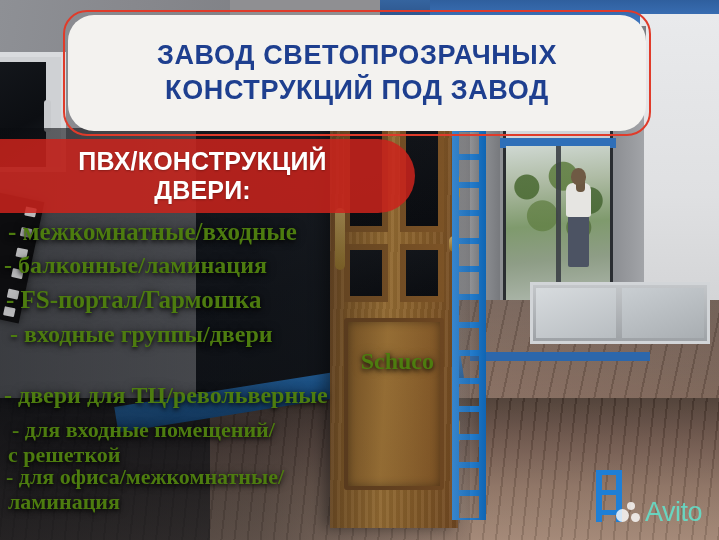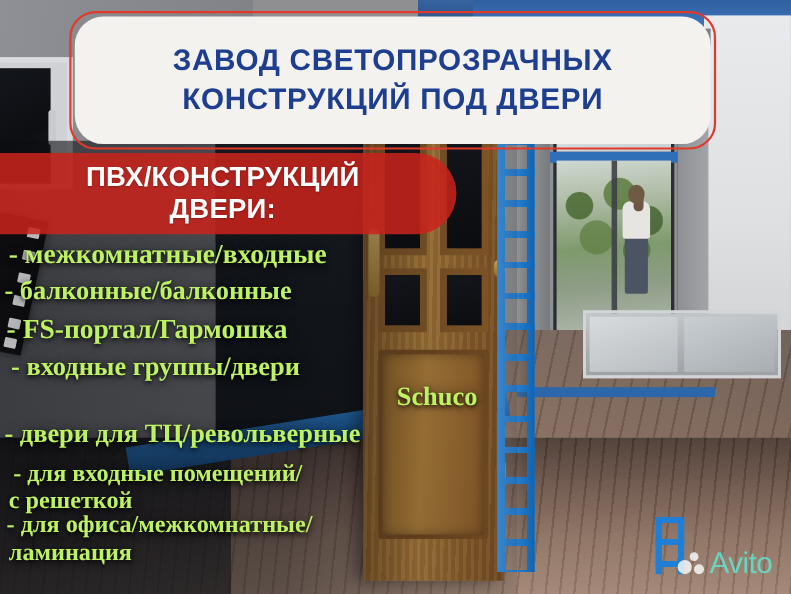--- a/index.html
+++ b/index.html
@@ -317,21 +317,21 @@
     letter-spacing:.2px; line-height:1.18;
     text-align:center; white-space:nowrap;
     text-shadow:0 1px 2px rgba(0,0,0,.25);
   }
 
   
   .bullets {
     position:absolute; left:4px; top:219px; width:430px;
   }
   .bullet {
-    color:#bef264;
+    color:#4d7c0f;
     font-family:"Liberation Serif", serif;
     font-weight:bold;
     white-space:nowrap;
     text-shadow:0 2px 4px rgba(0,0,0,.75), 0 0 10px rgba(0,0,0,.5);
     line-height:1.0;
   }
   .b0 { font-size:25px; margin-left:4px; margin-bottom:9px; }
   .b1 { font-size:24px; margin-left:0px;  margin-bottom:10px; }
   .b2 { font-size:25px; margin-left:2px;  margin-bottom:10px; }
   .b3 { font-size:24px; margin-left:6px;  margin-bottom:3px; }
@@ -437,32 +437,32 @@
     <i class="perf" style="top:8px"></i>
     <i class="perf" style="top:29px"></i>
     <i class="perf" style="top:50px"></i>
     <i class="perf" style="top:71px"></i>
     <i class="perf" style="top:92px"></i>
     <i class="perf" style="top:110px"></i>
   </div>
 
   <div class="banner">
     <div class="banner-line">ЗАВОД СВЕТОПРОЗРАЧНЫХ</div>
-    <div class="banner-line">КОНСТРУКЦИЙ ПОД ДВЕРИ</div>
+    <div class="banner-line">КОНСТРУКЦИЙ ПОД ЗАВОД</div>
   </div>
   <div class="banner-border"></div>
 
   <div class="redblock">
     <div class="red-line">ПВХ/КОНСТРУКЦИЙ</div>
     <div class="red-line">ДВЕРИ:</div>
   </div>
 
   <div class="bullets">
     <div class="bullet b0">- межкомнатные/входные</div>
-    <div class="bullet b1">- балконные/балконные</div>
+    <div class="bullet b1">- балконные/ламинация</div>
     <div class="bullet b2">- FS-портал/Гармошка</div>
     <div class="bullet b3">- входные группы/двери</div>
     <div class="bullet b3b">Schuco</div>
     <div class="bullet b4">- двери для ТЦ/револьверные</div>
     <div class="bullet b5">- для входные помещений/</div>
     <div class="bullet b5b">с решеткой</div>
     <div class="bullet b6">- для офиса/межкомнатные/</div>
     <div class="bullet b6b">ламинация</div>
   </div>
 

